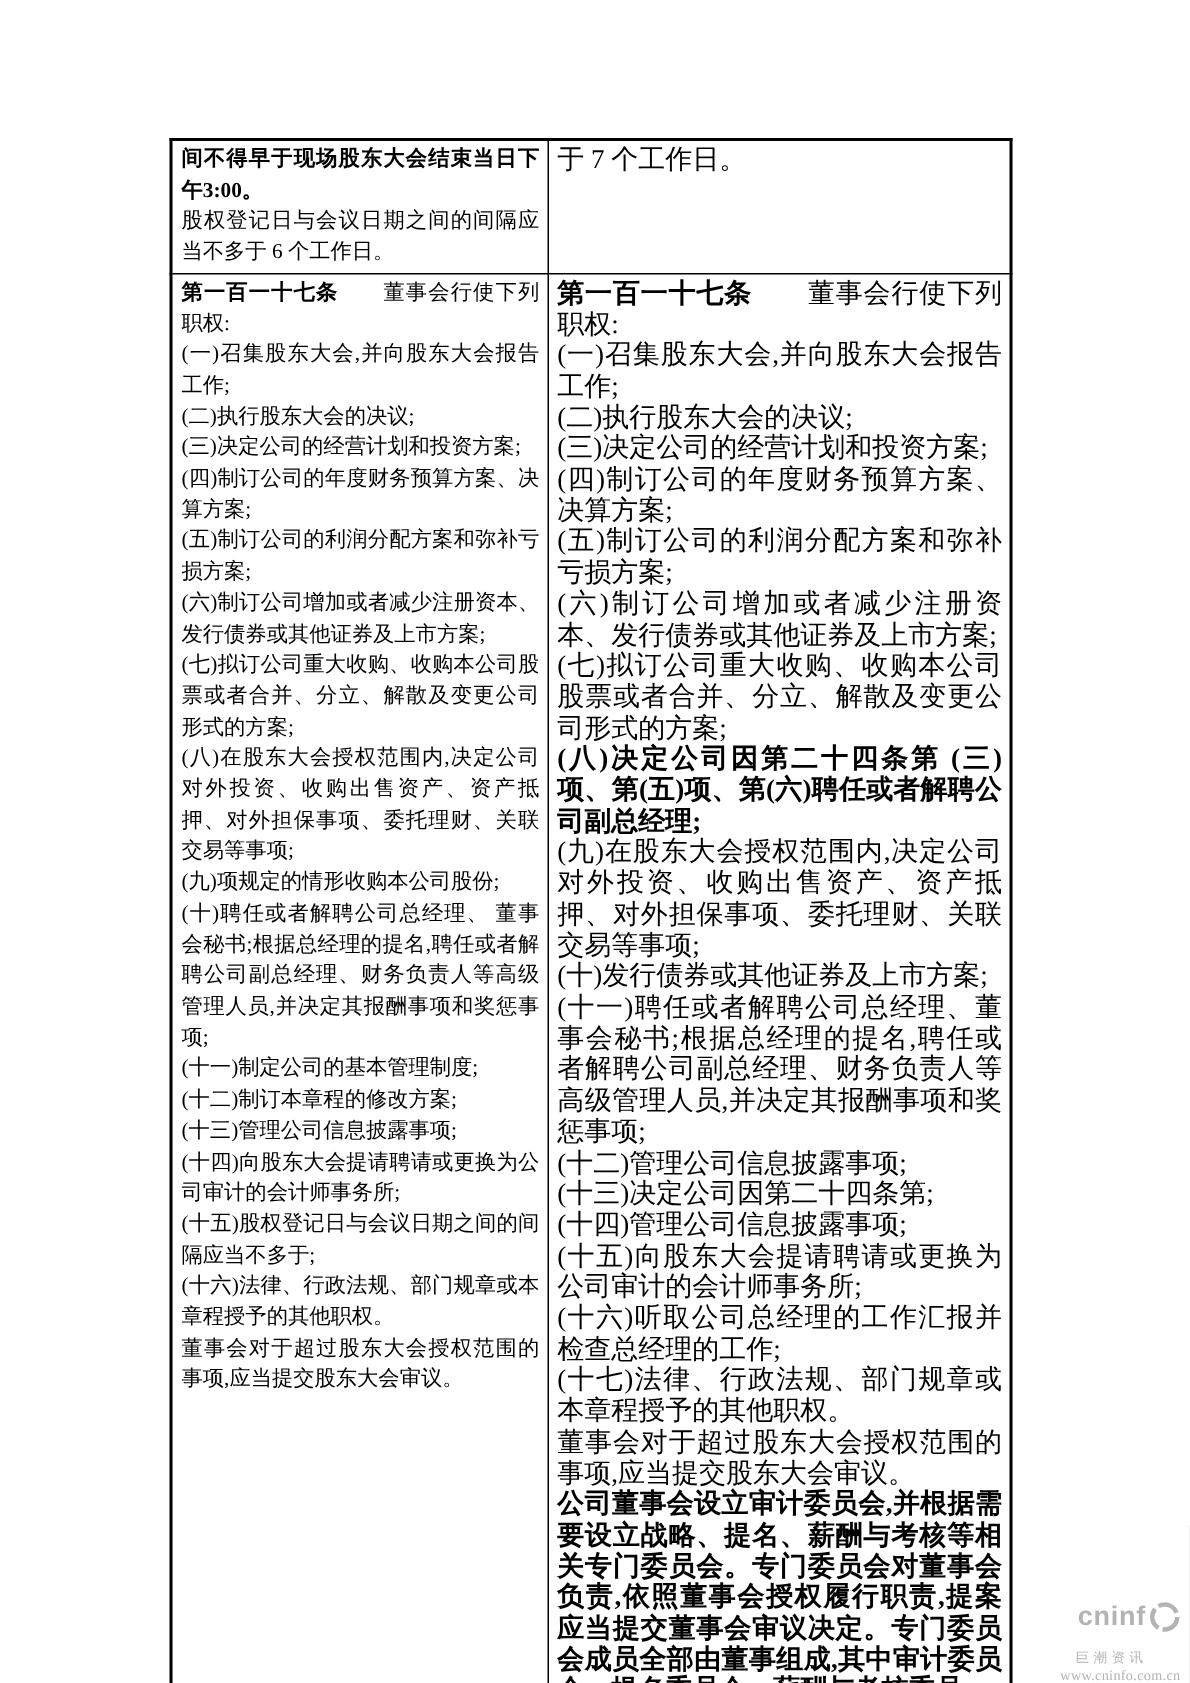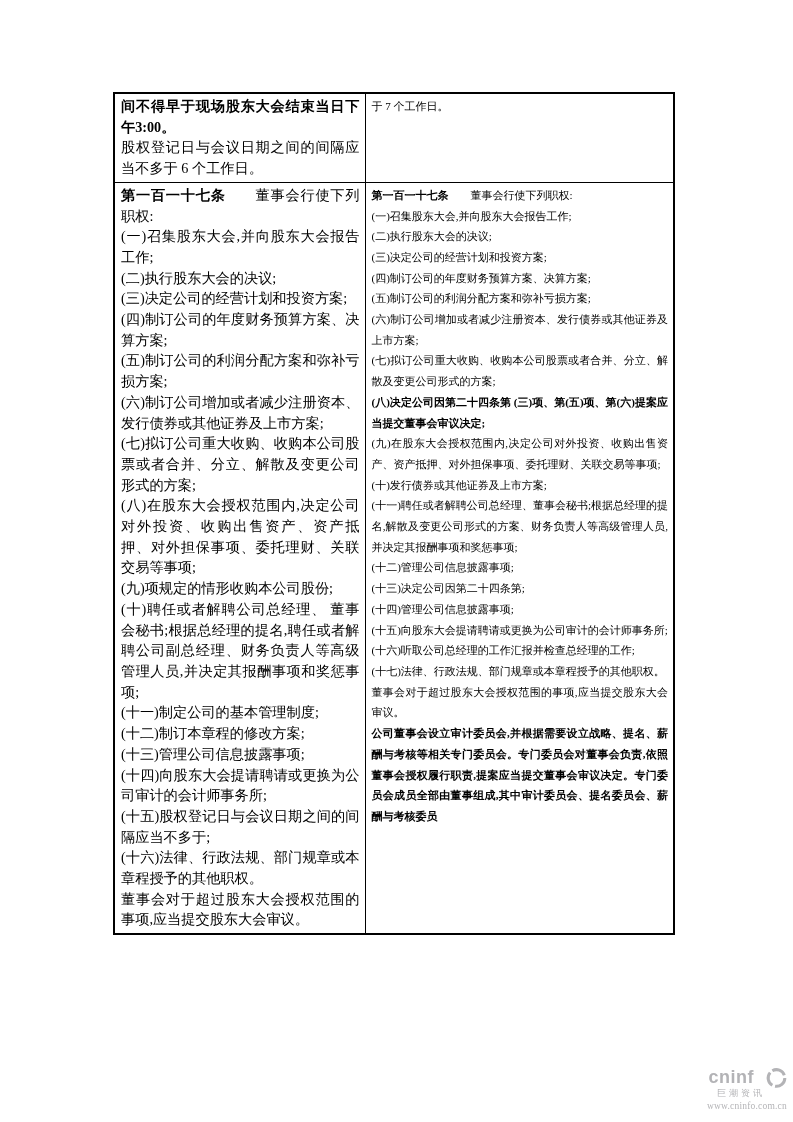--- a/index.html
+++ b/index.html
@@ -19,47 +19,47 @@
     border-collapse:collapse;
     table-layout:fixed;
     border:2px solid #000;
   }
   table.compare td {
     border:1px solid #000;
     vertical-align:top;
     padding:2px 5px 3px 6px;
   }
   .cell-left  { font-size:14.2px; line-height:20.7px; }
-  .cell-right { font-size:11px;   line-height:20.7px; }
+  .cell-right { font-size:18px;   line-height:20.7px; }
   .para {
     margin:0;
     text-align:justify;
     text-justify:inter-ideograph;
   }
   .b { font-weight:bold; }
 
   .logo {
     position:absolute;
     right:6px; top:1068px;
     text-align:right;
     color:#b3b3b6;
     font-family:"Liberation Sans","DejaVu Sans",sans-serif;
     line-height:1.1;
   }
   .logo-brand {
     display:flex;
     align-items:center;
     justify-content:flex-end;
-    gap:12px;
+    gap:2px;
     font-size:18px;
     font-weight:bold;
     letter-spacing:0.5px;
   }
   .logo-brand svg { display:block; }
-  .logo-cn  { font-size:9px;  letter-spacing:3px; margin-top:1px; padding-right:22px; }
+  .logo-cn  { font-size:9px;  letter-spacing:3px; margin-top:13px; padding-right:22px; }
   .logo-url { font-size:9.5px; letter-spacing:0.2px; margin-top:2px;font-family:Liberation Serif, serif; }
 </style>
 </head>
 <body>
 
 <div class="page">
 
   <table class="compare">
     <colgroup>
       <col style="width:251px">
@@ -98,24 +98,24 @@
           </td>
         <td class="cell-right">
             <div class="para"><span class="b">第一百一十七条</span><span>　　董事会行使下列职权:</span></div>
             <div class="para">(一)召集股东大会,并向股东大会报告工作;</div>
             <div class="para">(二)执行股东大会的决议;</div>
             <div class="para">(三)决定公司的经营计划和投资方案;</div>
             <div class="para">(四)制订公司的年度财务预算方案、决算方案;</div>
             <div class="para">(五)制订公司的利润分配方案和弥补亏损方案;</div>
             <div class="para">(六)制订公司增加或者减少注册资本、发行债券或其他证券及上市方案;</div>
             <div class="para">(七)拟订公司重大收购、收购本公司股票或者合并、分立、解散及变更公司形式的方案;</div>
-            <div class="para"><span class="b">(八)决定公司因第二十四条第 (三)项、第(五)项、第(六)提案应当提交董事会审议决定;</span></div>
+            <div class="para"><span class="b">(八)决定公司因第二十四条第 (三)项、第(五)项、第(六)聘任或者解聘公司副总经理;</span></div>
             <div class="para">(九)在股东大会授权范围内,决定公司对外投资、收购出售资产、资产抵押、对外担保事项、委托理财、关联交易等事项;</div>
             <div class="para">(十)发行债券或其他证券及上市方案;</div>
-            <div class="para">(十一)聘任或者解聘公司总经理、董事会秘书;根据总经理的提名,解散及变更公司形式的方案、财务负责人等高级管理人员,并决定其报酬事项和奖惩事项;</div>
+            <div class="para">(十一)聘任或者解聘公司总经理、董事会秘书;根据总经理的提名,聘任或者解聘公司副总经理、财务负责人等高级管理人员,并决定其报酬事项和奖惩事项;</div>
             <div class="para">(十二)管理公司信息披露事项;</div>
             <div class="para">(十三)决定公司因第二十四条第;</div>
             <div class="para">(十四)管理公司信息披露事项;</div>
             <div class="para">(十五)向股东大会提请聘请或更换为公司审计的会计师事务所;</div>
             <div class="para">(十六)听取公司总经理的工作汇报并检查总经理的工作;</div>
             <div class="para">(十七)法律、行政法规、部门规章或本章程授予的其他职权。</div>
             <div class="para">董事会对于超过股东大会授权范围的事项,应当提交股东大会审议。</div>
             <div class="para"><span class="b">公司董事会设立审计委员会,并根据需要设立战略、提名、薪酬与考核等相关专门委员会。专门委员会对董事会负责,依照董事会授权履行职责,提案应当提交董事会审议决定。专门委员会成员全部由董事组成,其中审计委员会、提名委员会、薪酬与考核委员</span></div>
           </td>
       </tr>

